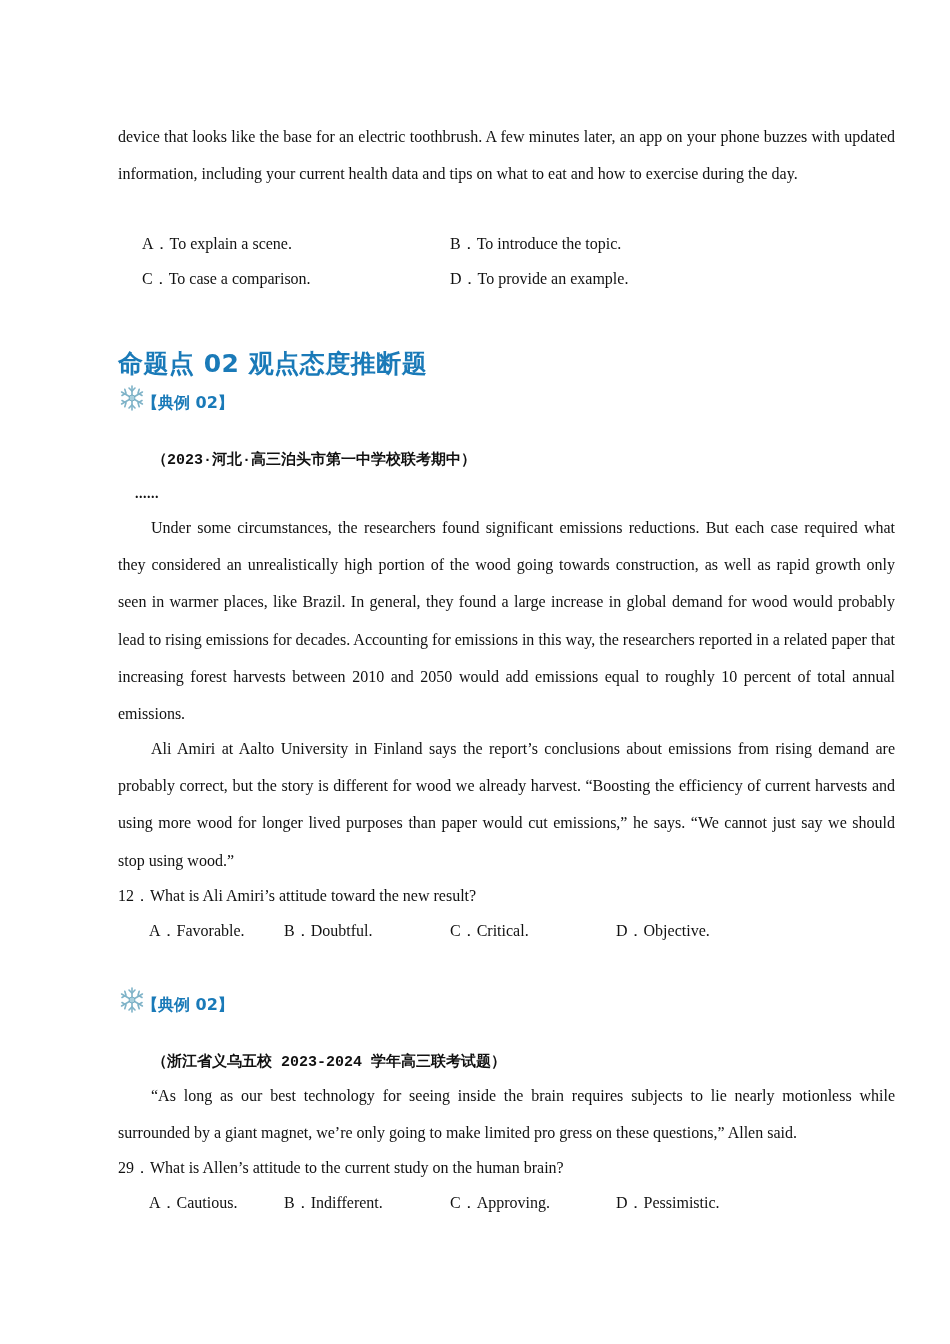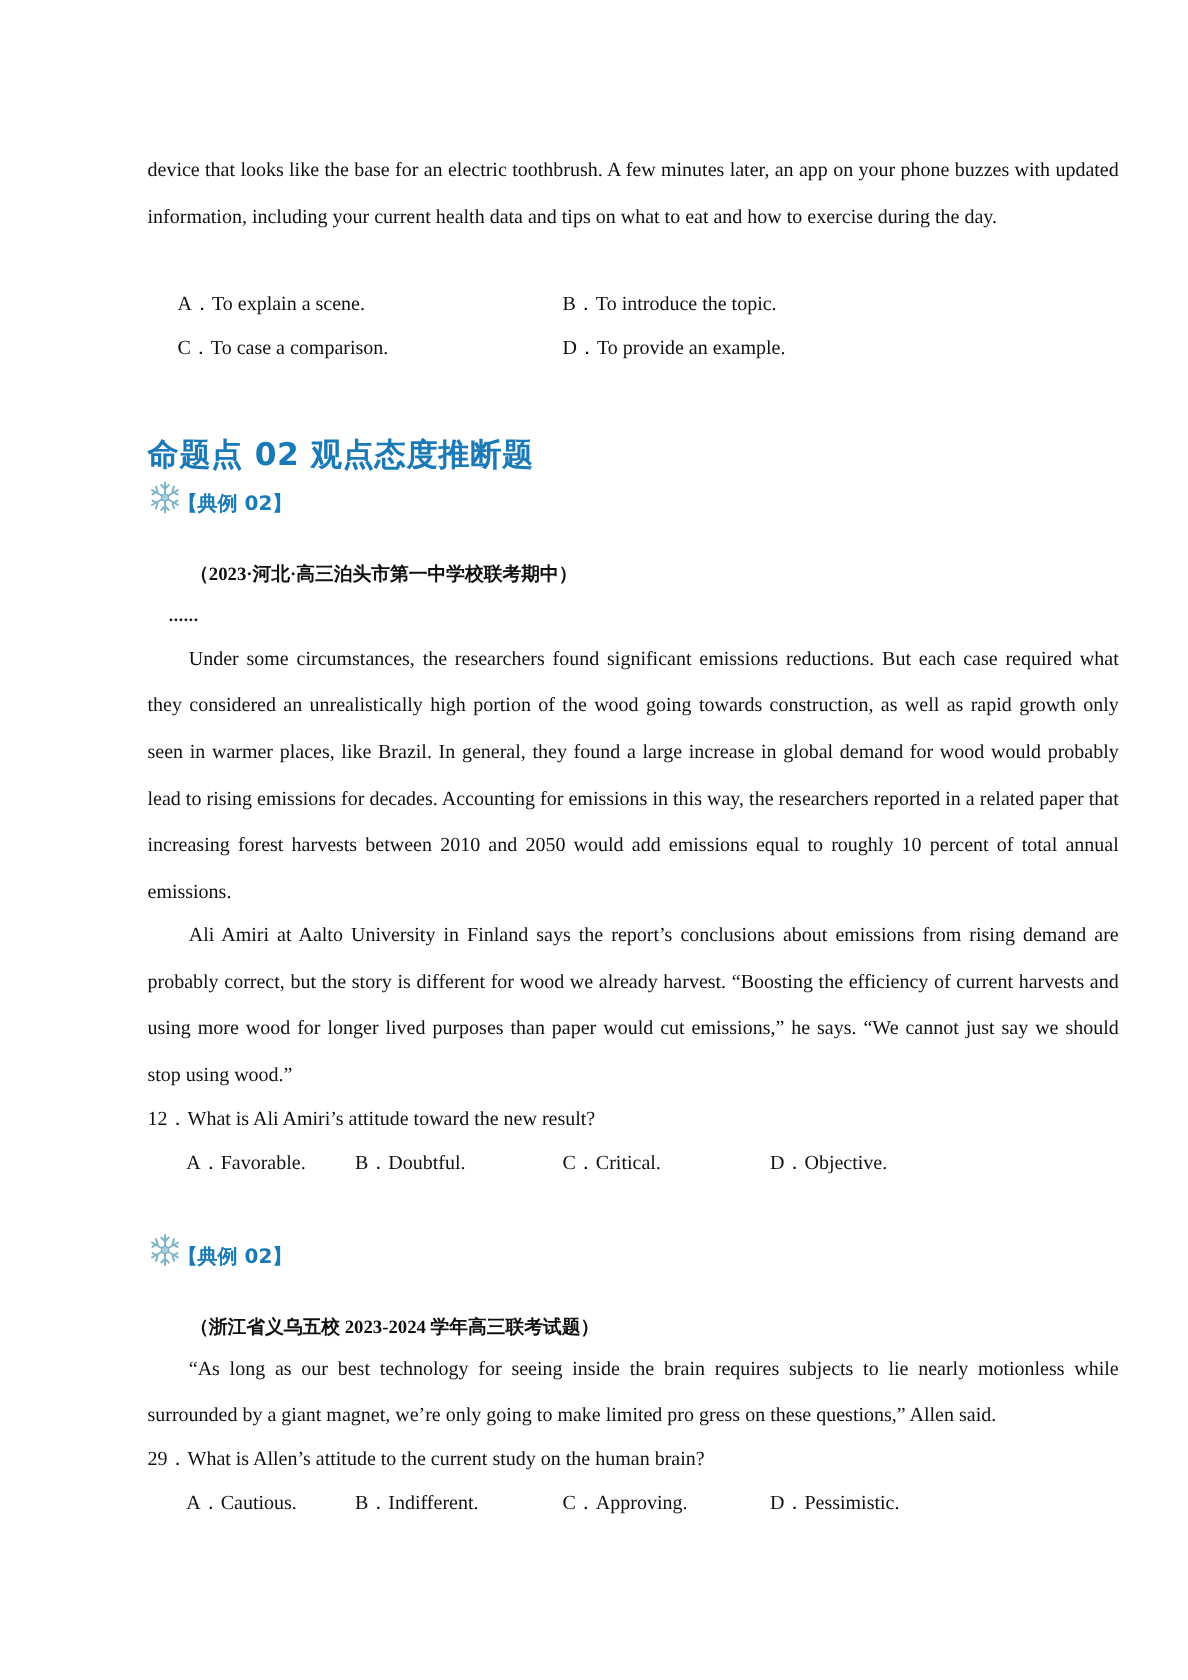--- a/index.html
+++ b/index.html
@@ -65,21 +65,21 @@
       font-weight: bold;
       color: #1a7ab8;
       font-family: "DejaVu Sans", "Liberation Sans", sans-serif;
       margin-left: -4px;
       margin-bottom: -2px;
     }
     .source {
       position: absolute;
       font-size: 15px;
       font-weight: bold;
-      font-family: Liberation Serif, serif;
+      font-family: Liberation Mono, monospace;
       white-space: nowrap;
       color: #111;
     }
     .ellipsis {
       position: absolute;
       left: 103px;
       top: 486px;
       font-size: 14px;
       font-weight: bold;
       letter-spacing: 0.5px;

